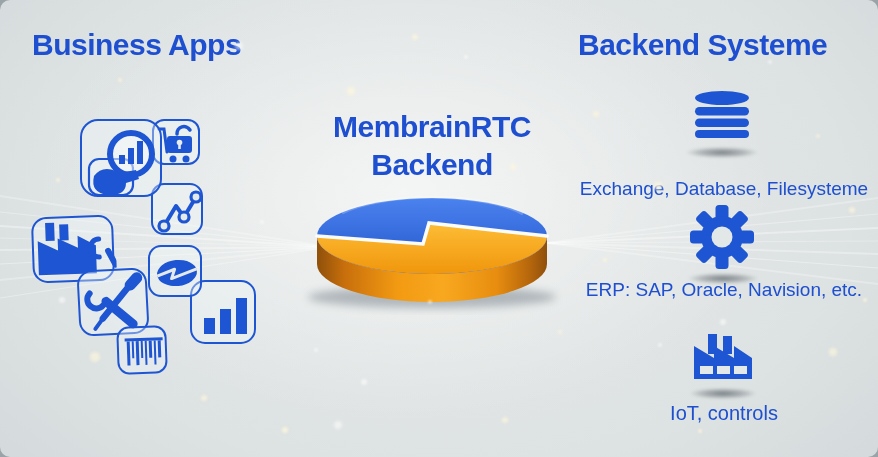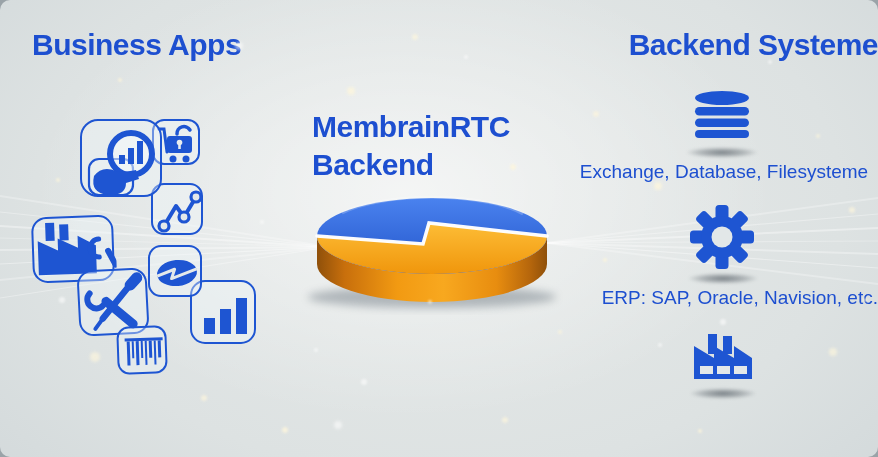--- a/index.html
+++ b/index.html
@@ -7,27 +7,27 @@
     position:relative;width:878px;height:457px;overflow:hidden;
     border-radius:10px;
     font-family:"Liberation Sans",sans-serif;
     background:
       radial-gradient(ellipse 620px 380px at 46% 42%, rgba(255,255,255,.55) 0%, rgba(255,255,255,0) 60%),
       radial-gradient(ellipse 900px 600px at 50% 45%, #e7eae9 0%, #dde2e2 45%, #cfd6d8 75%, #bfc7ca 100%);
   }
   .hdr{position:absolute;font-weight:bold;font-size:30px;letter-spacing:-.5px;color:var(--text-blue,#1d4fd0);}
   .cap{position:absolute;font-size:19px;font-weight:500;color:var(--text-blue,#1d4fd0);}
   #title-left{left:32px;top:28px;}
-  #title-right{left:578px;top:28px;width:300px;text-align:right;}
-  #center-title{position:absolute;left:312px;top:108px;width:240px;text-align:left;
+  #title-right{left:578px;top:28px;width:300px;text-align:left;}
+  #center-title{position:absolute;left:312px;top:108px;width:240px;text-align:center;
     font-weight:bold;font-size:30px;line-height:1.25;letter-spacing:-.5px;color:var(--text-blue,#1d4fd0);}
   #caption-left{left:18px;top:400px;font-size:20px;}
   .rcap{left:570px;width:308px;text-align:center;}
-  #caption-backend-1{top:161px;}
-  #caption-backend-2{top:287px;text-align:right;}
+  #caption-backend-1{top:178px;}
+  #caption-backend-2{top:279px;}
   #caption-backend-3{top:402px;font-size:20px;}
   .iconbox{
     position:absolute;border:2.4px solid var(--icon-blue,#1e55d2);
     background:rgba(240,246,250,.38);border-radius:14px;box-sizing:border-box;
   }
   .iconbox svg{position:absolute;left:0;top:0;}
   .ricon{position:absolute;}
   .shadow{position:absolute;border-radius:50%;
     background:radial-gradient(ellipse at center, rgba(40,50,60,.55) 0%, rgba(40,50,60,.25) 45%, rgba(40,50,60,0) 72%);
     filter:blur(1.5px);}
@@ -251,20 +251,21 @@
         <rect x="31" y="3" width="9" height="18"></rect>
       <path d="M 2,46 L 2,13 L 22,25 L 22,13 L 42,25 L 42,13 L 60,25 L 60,46 Z"></path>
     </g>
     <g fill="#e3e8e9">
       <rect x="8" y="33" width="13" height="8"></rect>
         <rect x="25" y="33" width="13" height="8"></rect>
         <rect x="42" y="33" width="13" height="8"></rect>
     </g>
   </svg>
   <div class="shadow" style="left:690px;top:388px;width:66px;height:11px;"></div>
+  <div id="caption-backend-3" class="cap rcap">IoT, controls</div>
 
   <div id="dots">
       <div class="dot" style="left: 235px; top: 42px; width: 8px; height: 8px; background: rgb(255, 255, 255); opacity: 0.55; filter: blur(1.6px);"></div>
       <div class="dot" style="left: 412px; top: 34px; width: 6px; height: 6px; background: rgb(253, 246, 221); opacity: 0.67; filter: blur(0.8px);"></div>
       <div class="dot" style="left: 347px; top: 87px; width: 8px; height: 8px; background: rgb(253, 246, 221); opacity: 0.79; filter: blur(1.6px);"></div>
       <div class="dot" style="left: 464px; top: 55px; width: 4px; height: 4px; background: rgb(255, 255, 255); opacity: 0.55; filter: blur(0.8px);"></div>
       <div class="dot" style="left: 593px; top: 111px; width: 6px; height: 6px; background: rgb(253, 246, 221); opacity: 0.67; filter: blur(0.8px);"></div>
       <div class="dot" style="left: 654px; top: 182px; width: 8px; height: 8px; background: rgb(253, 246, 221); opacity: 0.79; filter: blur(1.6px);"></div>
       <div class="dot" style="left: 768px; top: 60px; width: 4px; height: 4px; background: rgb(255, 255, 255); opacity: 0.55; filter: blur(0.8px);"></div>
       <div class="dot" style="left: 849px; top: 207px; width: 6px; height: 6px; background: rgb(253, 246, 221); opacity: 0.67; filter: blur(0.8px);"></div>

